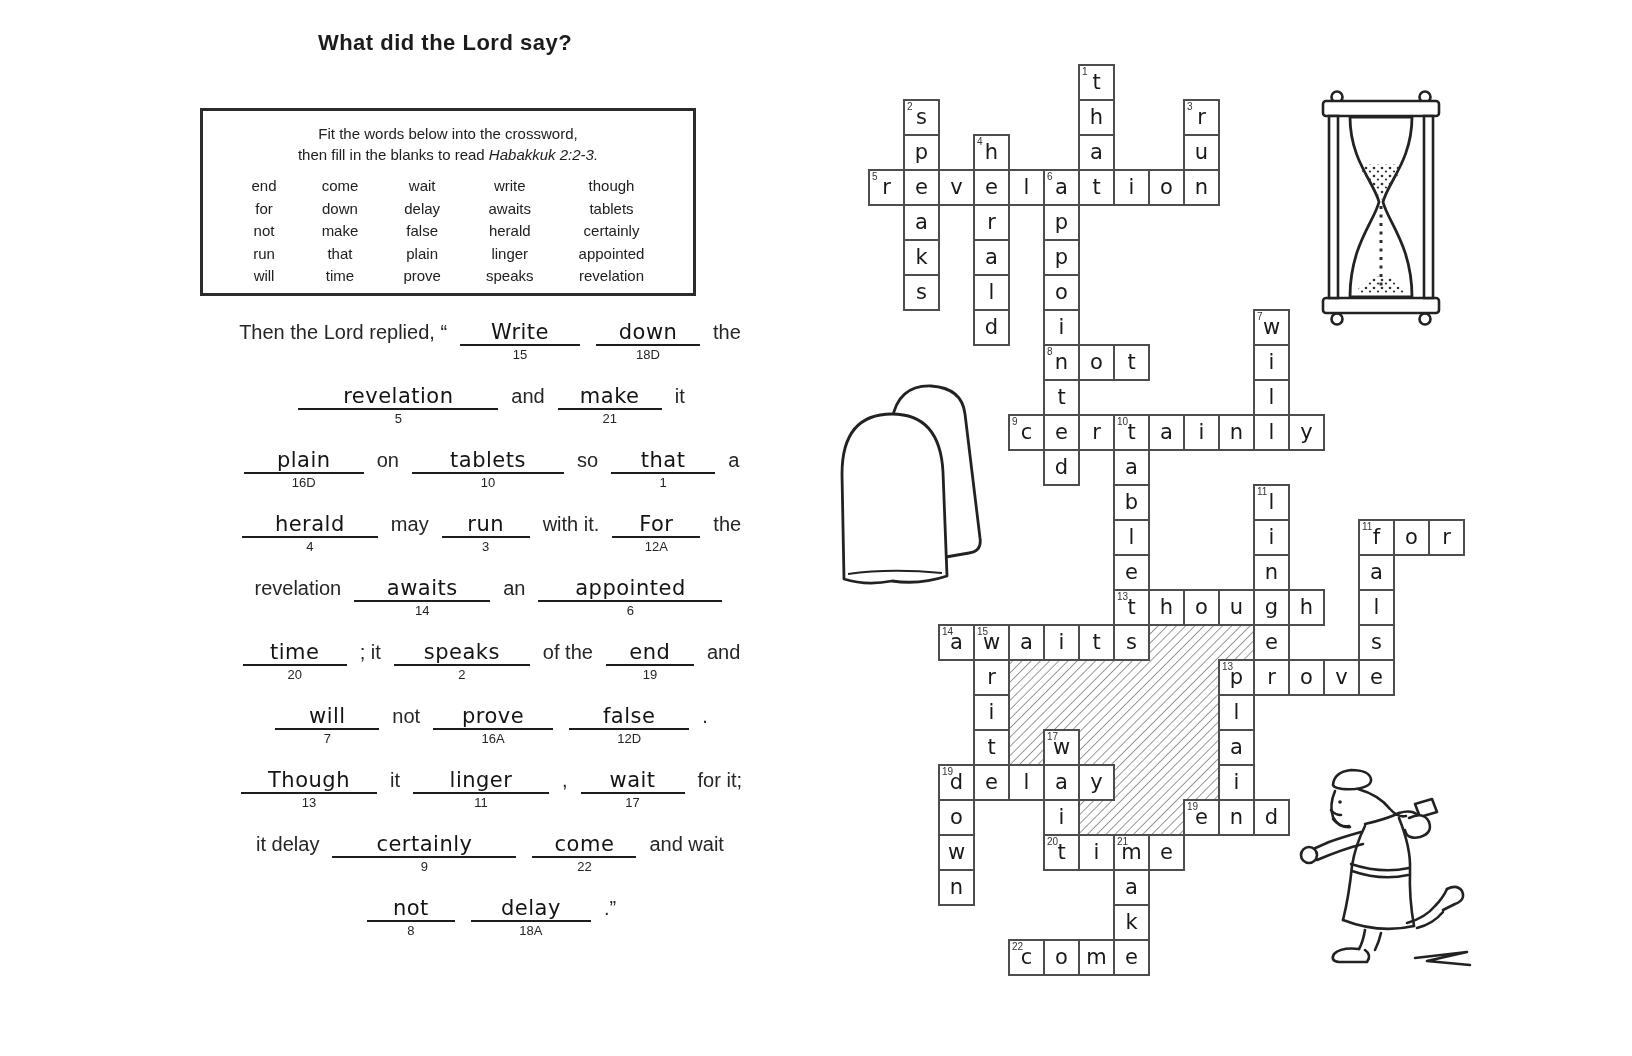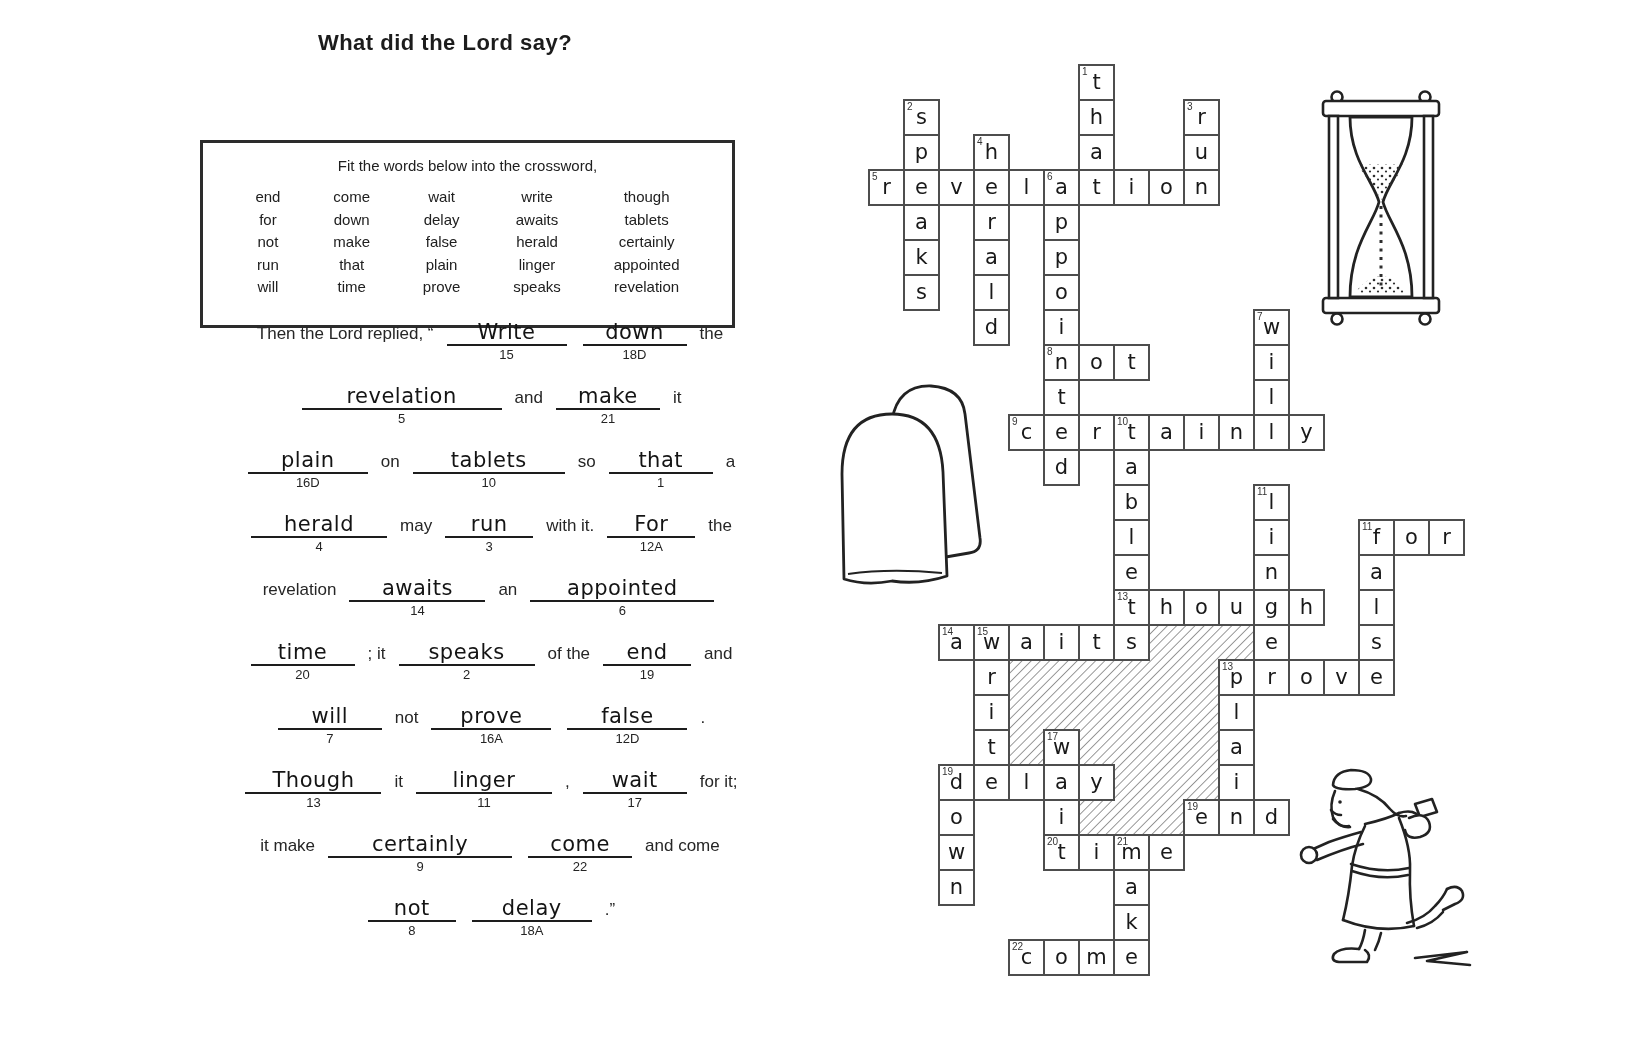--- a/index.html
+++ b/index.html
@@ -3,32 +3,32 @@
 <meta charset="utf-8">
 <style>
   html,body{margin:0;padding:0;background:#fff;}
   #page{position:relative;width:1632px;height:1056px;background:#ffffff;overflow:hidden;
         font-family:"Liberation Sans",sans-serif;color:#222;}
 
   
   .title{position:absolute;left:230px;top:30px;width:430px;text-align:center;
          font-size:22px;font-weight:bold;color:#1c1c1c;letter-spacing:.5px;}
 
-  .instr-box{position:absolute;left:200px;top:108px;width:535px;height:188px;
-             border:3px solid #2c2c2c;background:#fff;box-sizing:border-box;margin-top:32px;}
+  .instr-box{position:absolute;left:200px;top:108px;width:496px;height:188px;
+             border:3px solid #2c2c2c;background:#fff;box-sizing:border-box;}
   .instr-line{ text-align:center;font-size:15px;color:#202020;line-height:21px;}
   .instr-line.first{margin-top:12px;}
   .instr-line .ref{font-style:italic;}
   .wb-cols{display:flex;justify-content:space-around;padding:10px 26px 0 26px;}
   .wb-col{display:flex;flex-direction:column;}
   .wb-word{font-size:15px;color:#202020;line-height:22.5px;text-align:center;}
 
   .verse{position:absolute;left:190px;top:320px;width:600px;}
   .verse-line{height:64px;text-align:center;white-space:nowrap;}
-  .verse-text{font-size:17px;color:#262626;margin:0 5px;vertical-align:baseline;}
+  .verse-text{font-size:20px;color:#262626;margin:0 5px;vertical-align:baseline;}
   .blank{display:inline-block;position:relative;border-bottom:2px solid #1d1d1d;
          text-align:center;margin:0 8px;vertical-align:baseline;}
   .answer{font-family:"DejaVu Sans",sans-serif;font-size:21px;letter-spacing:.5px;
           color:#141414;padding:0 2px 1px 2px;}
   .blank-num{position:absolute;left:0;right:0;top:100%;margin-top:3px;
              font-size:13px;color:#242424;text-align:center;}
 
   
   .cw-cell{position:absolute;width:37px;height:37px;box-sizing:border-box;
            border:2px solid #4d4d4d;background:#fff;display:flex;
@@ -40,20 +40,21 @@
 </style>
 </head>
 <body>
 
 <div id="page">
 
   <div class="title">What did the Lord say?</div>
 
   <div class="instr-box">
     <div class="instr-line first">Fit the words below into the crossword,</div>
+    <div class="instr-line"><span>then fill in the blanks to read </span><span class="ref">Habakkuk 2:2-3.</span></div>
     <div class="wb-cols">
         <div class="wb-col">
           <div class="wb-word">end</div>
           <div class="wb-word">for</div>
           <div class="wb-word">not</div>
           <div class="wb-word">run</div>
           <div class="wb-word">will</div>
         </div>
         <div class="wb-col">
           <div class="wb-word">come</div>
@@ -88,21 +89,21 @@
 
   <div class="verse">
       <div class="verse-line"><span class="verse-text">Then the Lord replied, “</span><span class="blank" style="width: 120px;"><span class="answer">Write</span><span class="blank-num">15</span></span><span class="blank" style="width: 104px;"><span class="answer">down</span><span class="blank-num">18D</span></span><span class="verse-text">the</span></div>
       <div class="verse-line"><span class="blank" style="width: 200px;"><span class="answer">revelation</span><span class="blank-num">5</span></span><span class="verse-text">and</span><span class="blank" style="width: 104px;"><span class="answer">make</span><span class="blank-num">21</span></span><span class="verse-text">it</span></div>
       <div class="verse-line"><span class="blank" style="width: 120px;"><span class="answer">plain</span><span class="blank-num">16D</span></span><span class="verse-text">on</span><span class="blank" style="width: 152px;"><span class="answer">tablets</span><span class="blank-num">10</span></span><span class="verse-text">so</span><span class="blank" style="width: 104px;"><span class="answer">that</span><span class="blank-num">1</span></span><span class="verse-text">a</span></div>
       <div class="verse-line"><span class="blank" style="width: 136px;"><span class="answer">herald</span><span class="blank-num">4</span></span><span class="verse-text">may</span><span class="blank" style="width: 88px;"><span class="answer">run</span><span class="blank-num">3</span></span><span class="verse-text">with it.</span><span class="blank" style="width: 88px;"><span class="answer">For</span><span class="blank-num">12A</span></span><span class="verse-text">the</span></div>
       <div class="verse-line"><span class="verse-text">revelation</span><span class="blank" style="width: 136px;"><span class="answer">awaits</span><span class="blank-num">14</span></span><span class="verse-text">an</span><span class="blank" style="width: 184px;"><span class="answer">appointed</span><span class="blank-num">6</span></span></div>
       <div class="verse-line"><span class="blank" style="width: 104px;"><span class="answer">time</span><span class="blank-num">20</span></span><span class="verse-text">; it</span><span class="blank" style="width: 136px;"><span class="answer">speaks</span><span class="blank-num">2</span></span><span class="verse-text">of the</span><span class="blank" style="width: 88px;"><span class="answer">end</span><span class="blank-num">19</span></span><span class="verse-text">and</span></div>
       <div class="verse-line"><span class="blank" style="width: 104px;"><span class="answer">will</span><span class="blank-num">7</span></span><span class="verse-text">not</span><span class="blank" style="width: 120px;"><span class="answer">prove</span><span class="blank-num">16A</span></span><span class="blank" style="width: 120px;"><span class="answer">false</span><span class="blank-num">12D</span></span><span class="verse-text">.</span></div>
       <div class="verse-line"><span class="blank" style="width: 136px;"><span class="answer">Though</span><span class="blank-num">13</span></span><span class="verse-text">it</span><span class="blank" style="width: 136px;"><span class="answer">linger</span><span class="blank-num">11</span></span><span class="verse-text">,</span><span class="blank" style="width: 104px;"><span class="answer">wait</span><span class="blank-num">17</span></span><span class="verse-text">for it;</span></div>
-      <div class="verse-line"><span class="verse-text">it make</span><span class="blank" style="width: 184px;"><span class="answer">certainly</span><span class="blank-num">9</span></span><span class="blank" style="width: 104px;"><span class="answer">come</span><span class="blank-num">22</span></span><span class="verse-text">and come</span></div>
+      <div class="verse-line"><span class="verse-text">it delay</span><span class="blank" style="width: 184px;"><span class="answer">certainly</span><span class="blank-num">9</span></span><span class="blank" style="width: 104px;"><span class="answer">come</span><span class="blank-num">22</span></span><span class="verse-text">and wait</span></div>
       <div class="verse-line"><span class="blank" style="width: 88px;"><span class="answer">not</span><span class="blank-num">8</span></span><span class="blank" style="width: 120px;"><span class="answer">delay</span><span class="blank-num">18A</span></span><span class="verse-text">.”</span></div>
     </div>
 
   <svg id="hatch-svg" width="1632" height="1056">
     <defs>
       <pattern id="hatchpat" width="6.5" height="6.5" patternUnits="userSpaceOnUse" patternTransform="rotate(45)">
         <rect width="6.5" height="6.5" fill="#ffffff"></rect>
         <line x1="0" y1="0" x2="0" y2="6.5" stroke="#8f8f8f" stroke-width="1.8"></line>
       </pattern>
     </defs>

